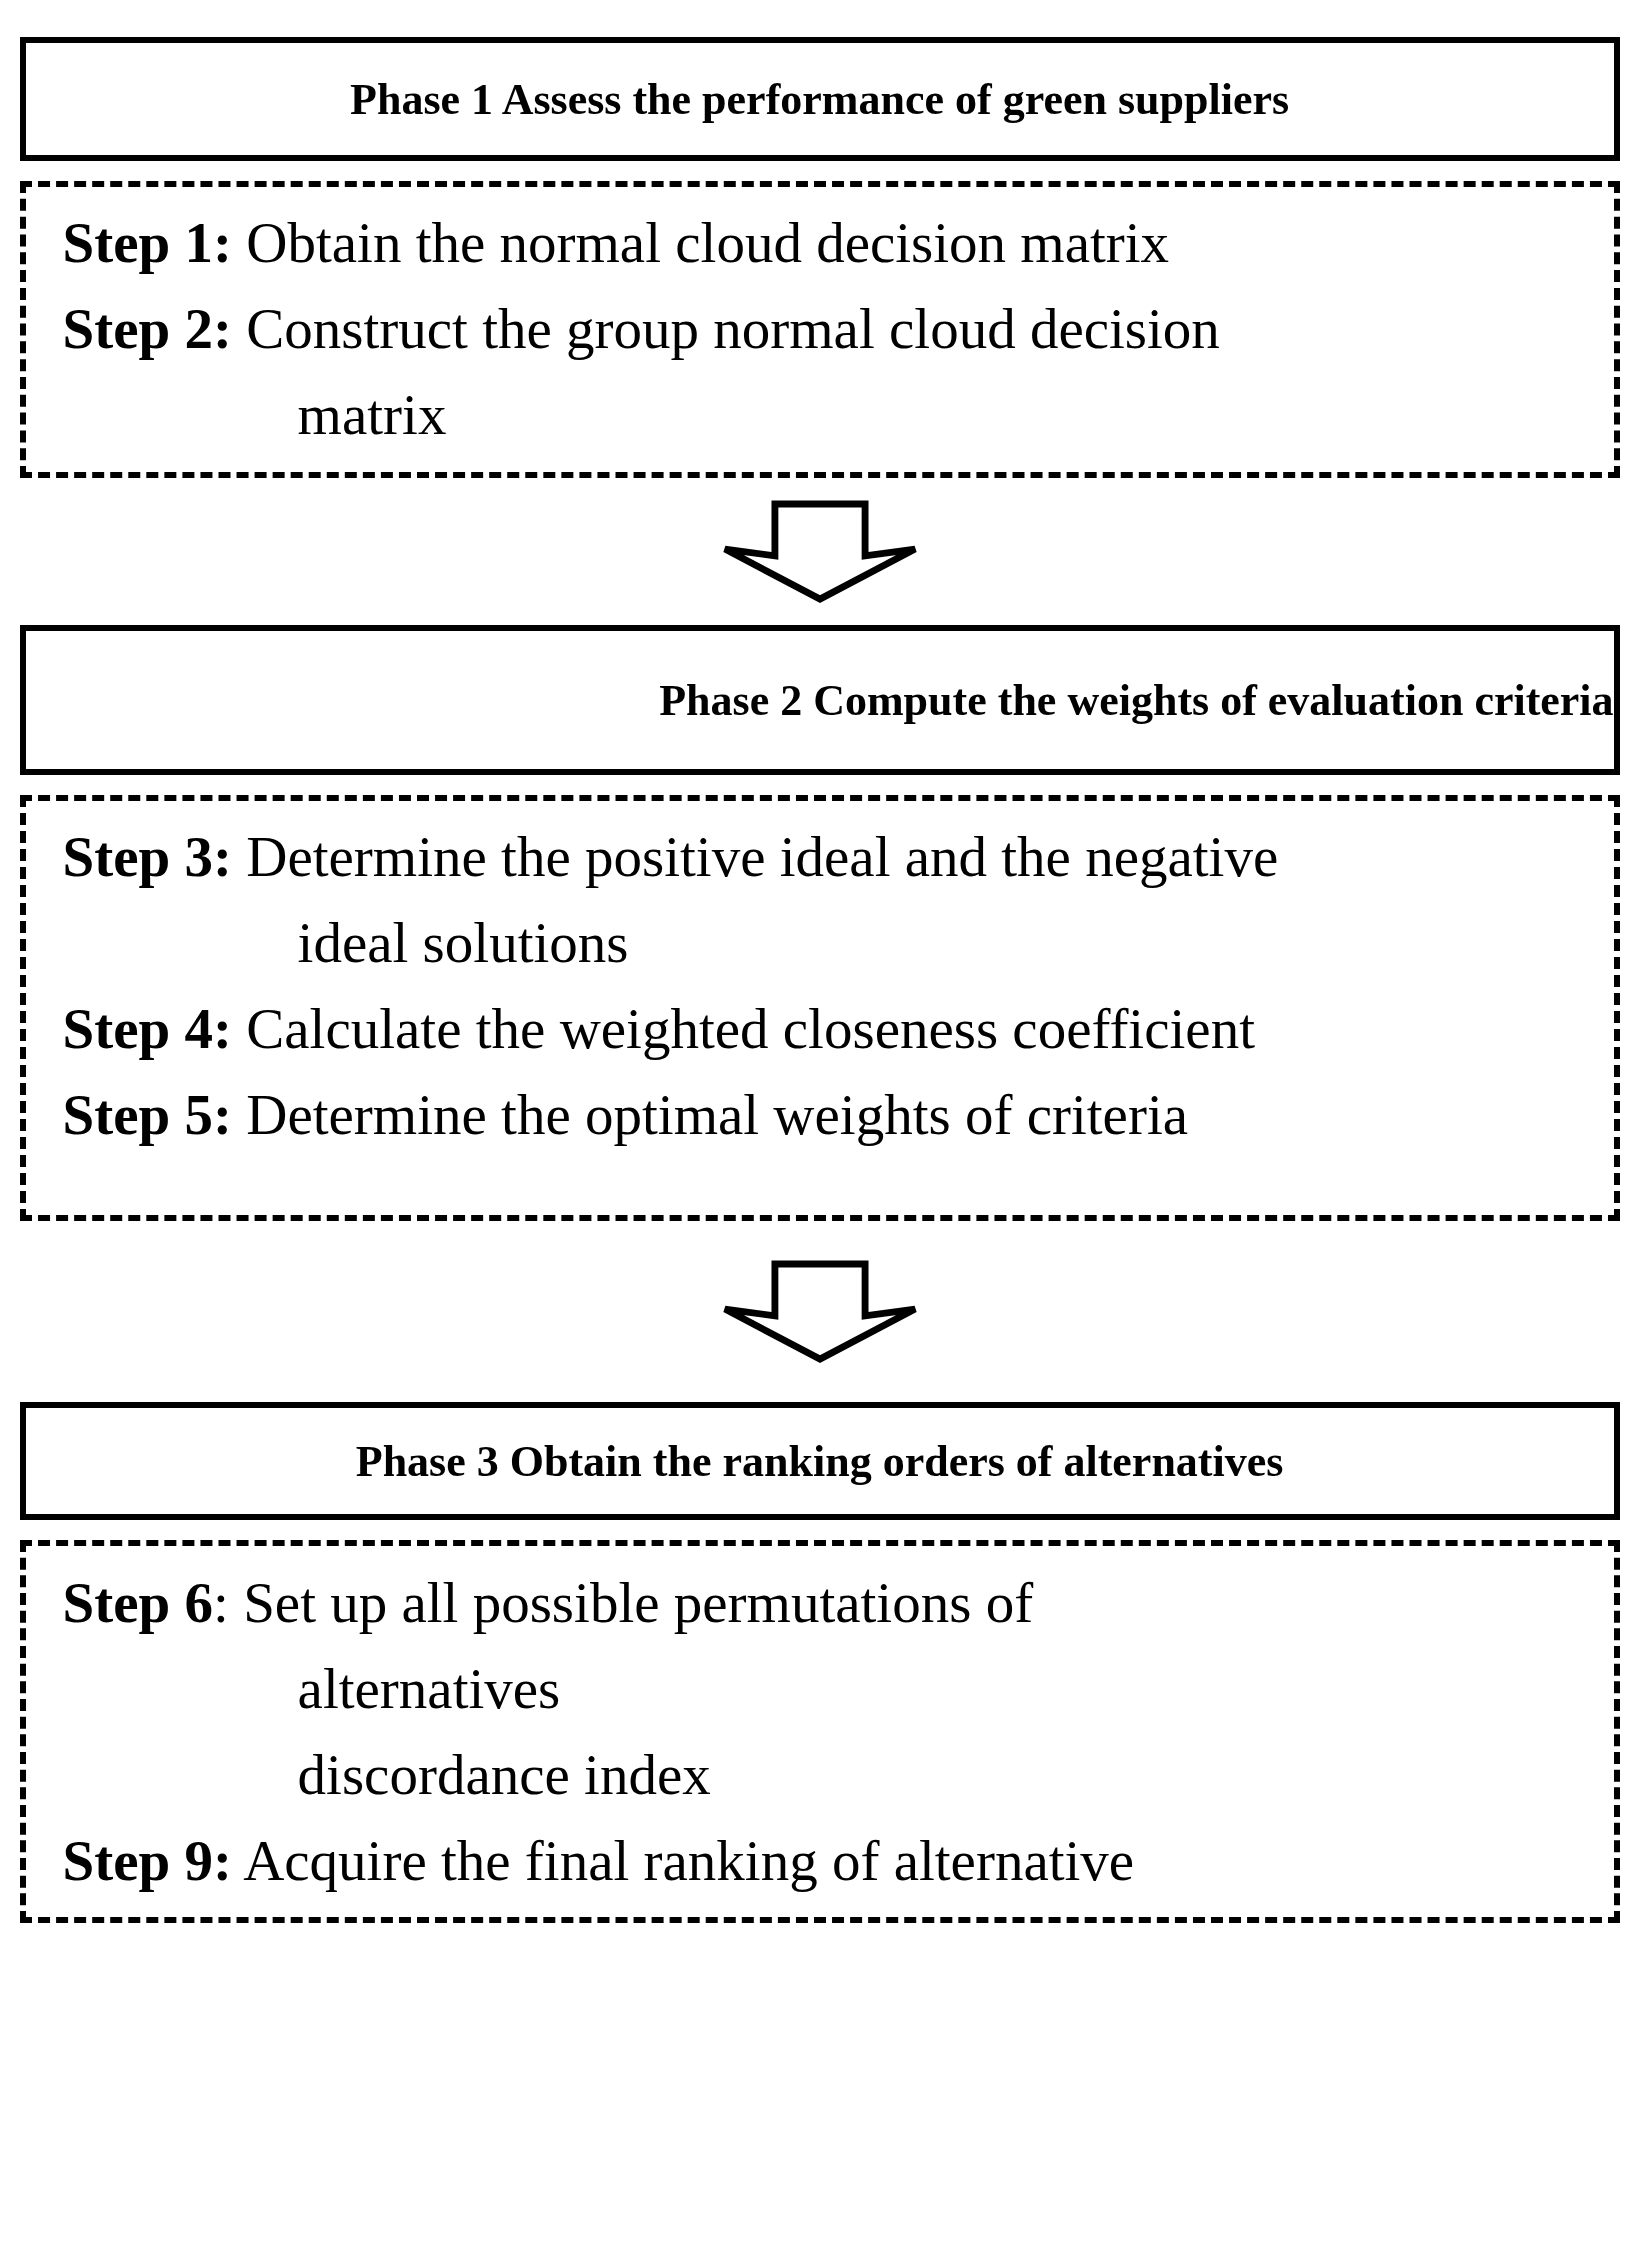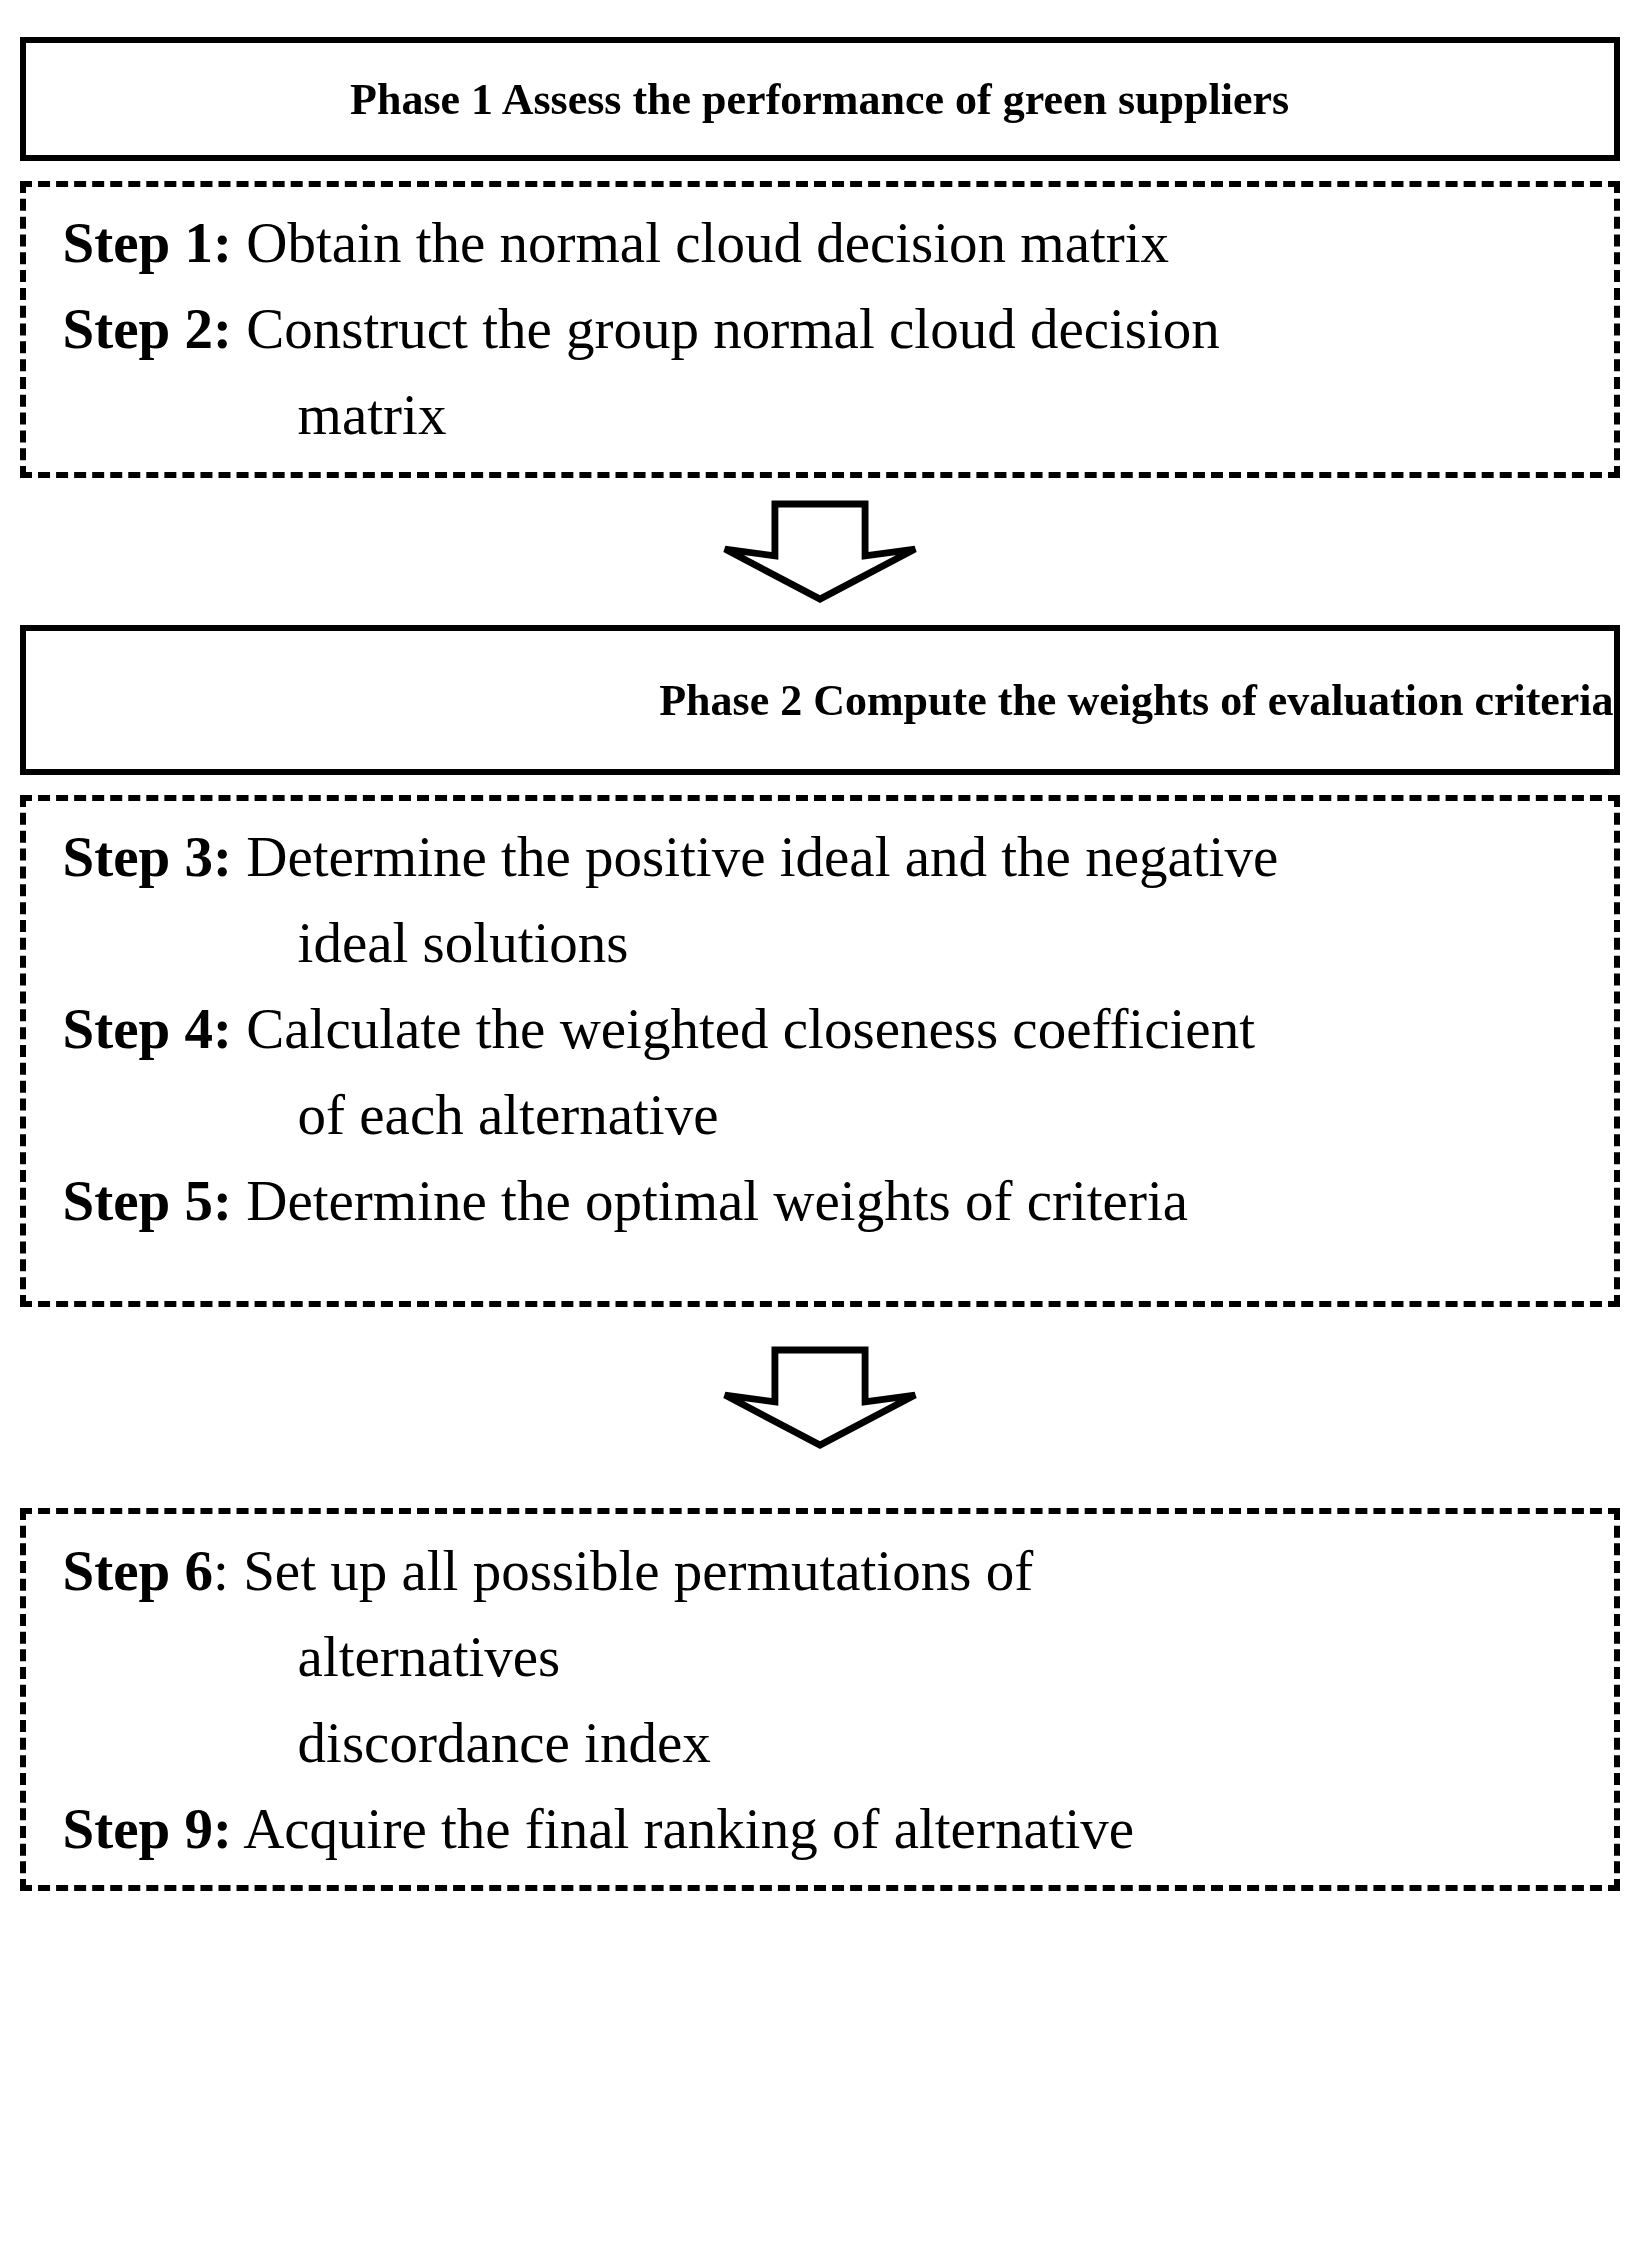--- a/index.html
+++ b/index.html
@@ -76,30 +76,32 @@
     </div>
 
     <div class="phase-header ph2">
         <span>Phase 2 Compute the weights of evaluation criteria</span>
       </div>
     <div class="gap"></div>
     <div class="steps-box b2">
       <div class="step-line"><span class="step-label">Step 3:</span><span> </span><span class="step-text">Determine the positive ideal and the negative</span></div>
       <div class="step-line cont"><span class="step-text">ideal solutions</span></div>
       <div class="step-line"><span class="step-label">Step 4:</span><span> </span><span class="step-text">Calculate the weighted closeness coefficient</span></div>
-      <div class="step-line cont"><span class="step-text">of each alternative</span></div>
       <div class="step-line"><span class="step-label">Step 5:</span><span> </span><span class="step-text">Determine the optimal weights of criteria</span></div>
     </div>
 
     <div class="arrow-wrap a2">
       <svg class="down-arrow" width="196" height="103" viewBox="0 0 200 105" aria-hidden="true">
         <polygon points="54,4 146,4 146,57 197,50 100,101 3,50 54,57" fill="#ffffff" stroke="#000000" stroke-width="7" stroke-linejoin="miter"></polygon>
       </svg>
     </div>
 
+    <div class="phase-header ph3">
+        <span>Phase 3 Obtain the ranking orders of alternatives</span>
+      </div>
     <div class="gap"></div>
     <div class="steps-box b3">
       <div class="step-line"><span class="step-label">Step 6</span><span>: </span><span class="step-text">Set up all possible permutations of</span></div>
       <div class="step-line cont"><span class="step-text">alternatives</span></div>
       <div class="step-line cont"><span class="step-text">discordance index</span></div>
       <div class="step-line"><span class="step-label">Step 9:</span><span> </span><span class="step-text">Acquire the final ranking of alternative</span></div>
     </div>
 
   </div>
 </div>

